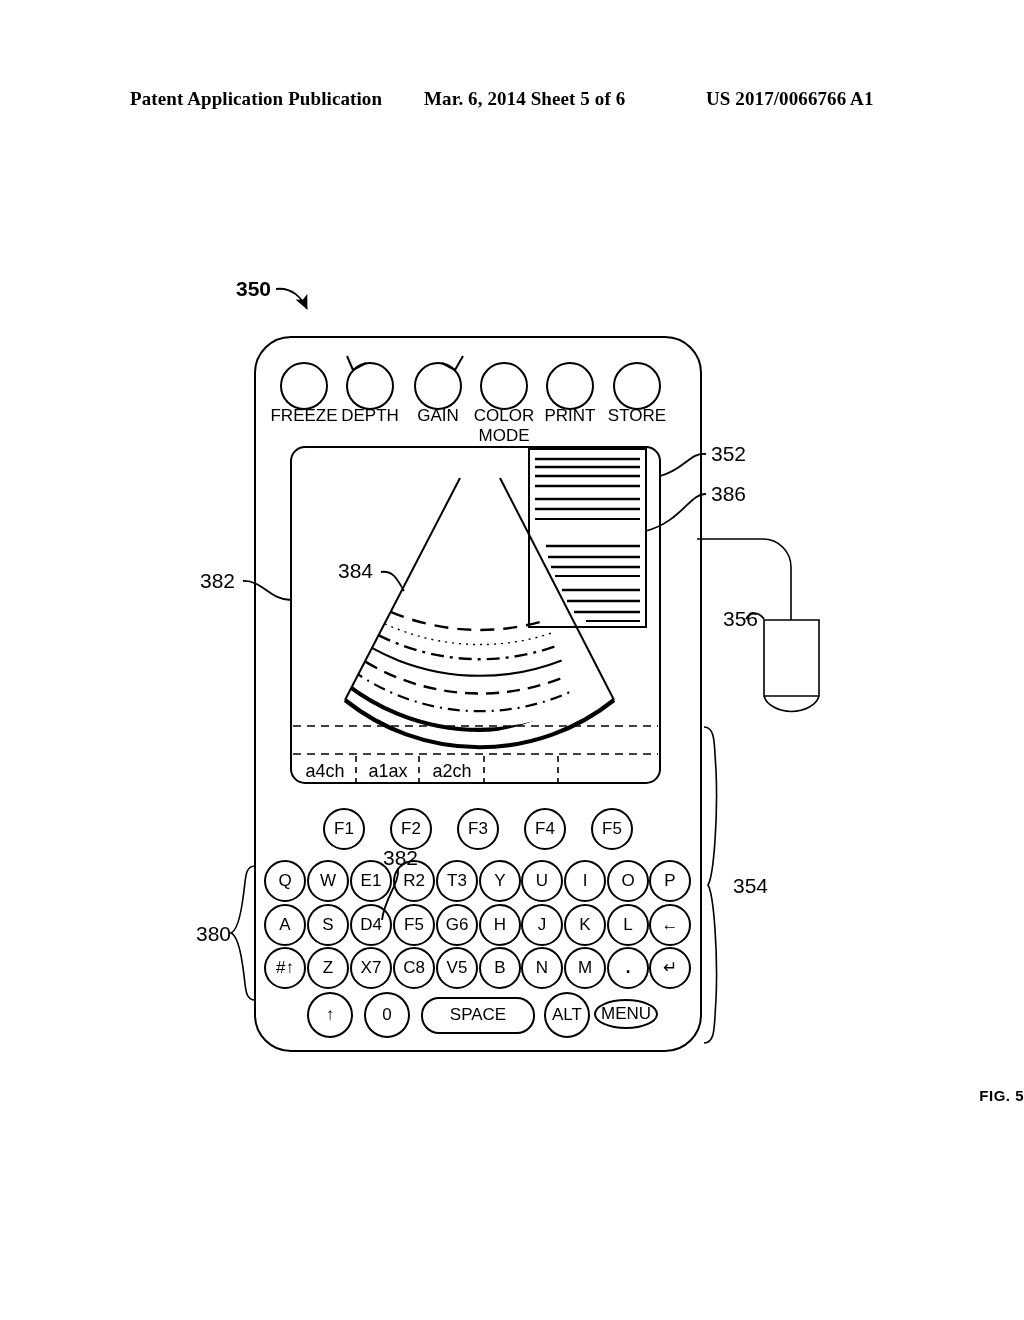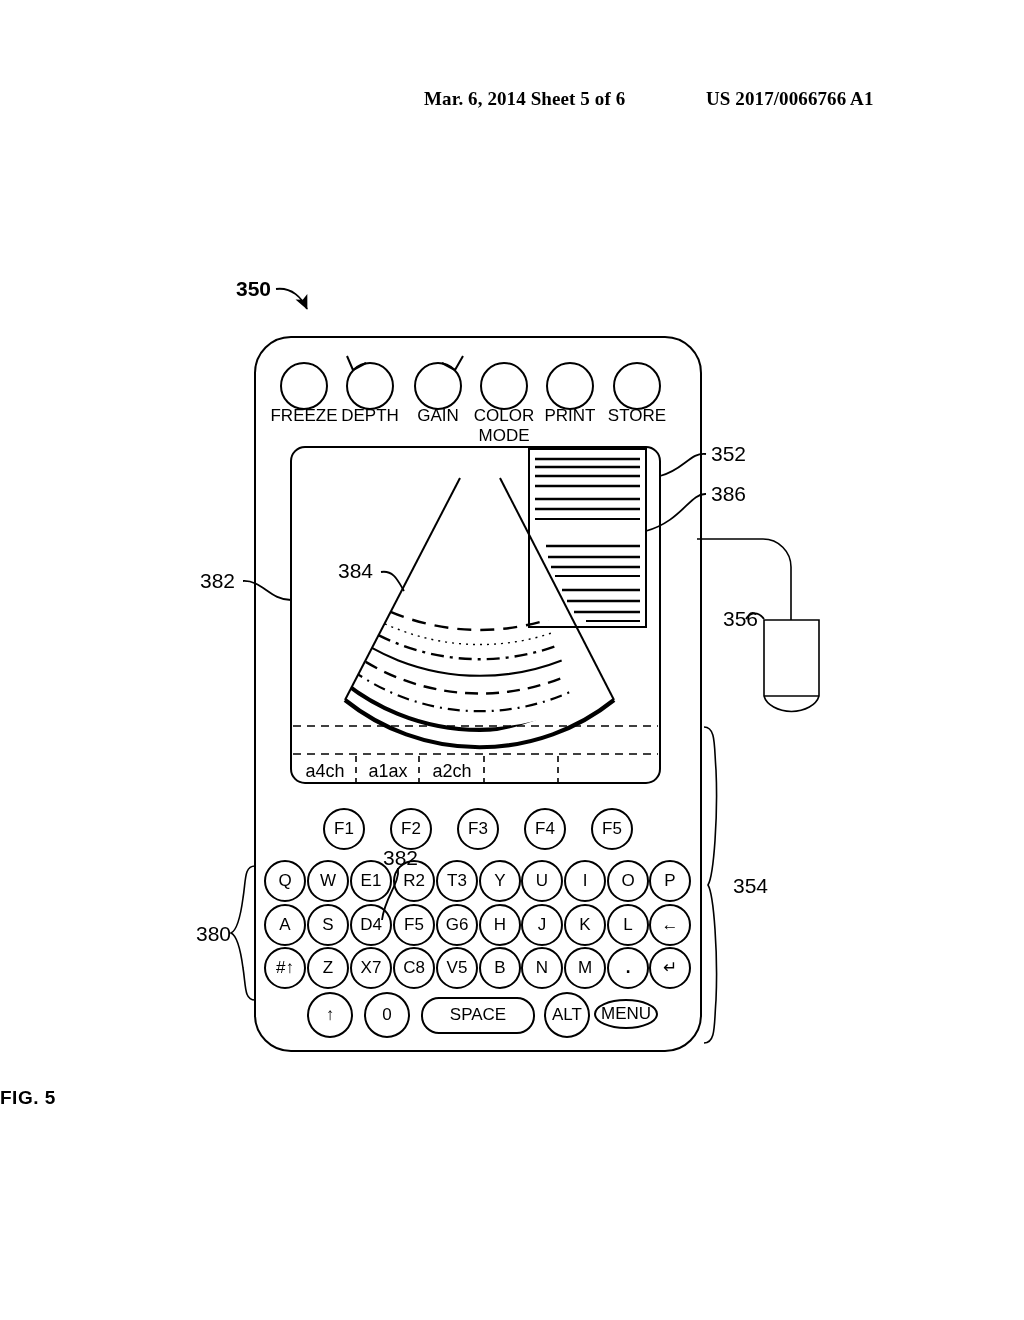--- a/index.html
+++ b/index.html
@@ -31,22 +31,22 @@
   #page-header .hdr-left   { position: absolute; left: 130px; top: 0; white-space: nowrap; }
   #page-header .hdr-mid    { position: absolute; left: 424px; top: 0; white-space: nowrap; }
   #page-header .hdr-right  { position: absolute; left: 706px; top: 0; white-space: nowrap; }
 
   
   #fig-caption {
     position: absolute;
     left: 0;
     top: 1087px;
     width: 1024px;
-    text-align: left;
-    font-size: 19px;
+    text-align: right;
+    font-size: 15px;
     font-weight: bold;
     letter-spacing: 0.5px;
   }
 
   
   #figure-svg {
     position: absolute;
     left: 0;
     top: 0;
   }
@@ -87,20 +87,21 @@
   .ln-thick { fill: none; stroke: #000; stroke-width: 4.2; }
   .txtline { stroke: #000; stroke-width: 2.6; }
   .txtline-thin { stroke: #000; stroke-width: 1.8; }
   .dashline { fill: none; stroke: #000; stroke-width: 1.6; stroke-dasharray: 8 6; }
   .dashdiv  { fill: none; stroke: #000; stroke-width: 1.6; stroke-dasharray: 6 5; }
 </style>
 </head>
 <body>
 
 <div id="page-header">
+  <span class="hdr-left">Patent Application Publication</span>
   <span class="hdr-mid">Mar. 6, 2014  Sheet 5 of 6</span>
   <span class="hdr-right">US 2017/0066766 A1</span>
 </div>
 
 <svg id="figure-svg" width="1024" height="1320" viewBox="0 0 1024 1320">
 
   <defs>
     <marker id="arrowhead" markerWidth="9" markerHeight="9" refX="7.5" refY="3.6" orient="auto" markerUnits="strokeWidth">
       <path d="M0,0 L8,3.6 L0,7.2 L1.8,3.6 z" fill="#000"></path>
     </marker>

